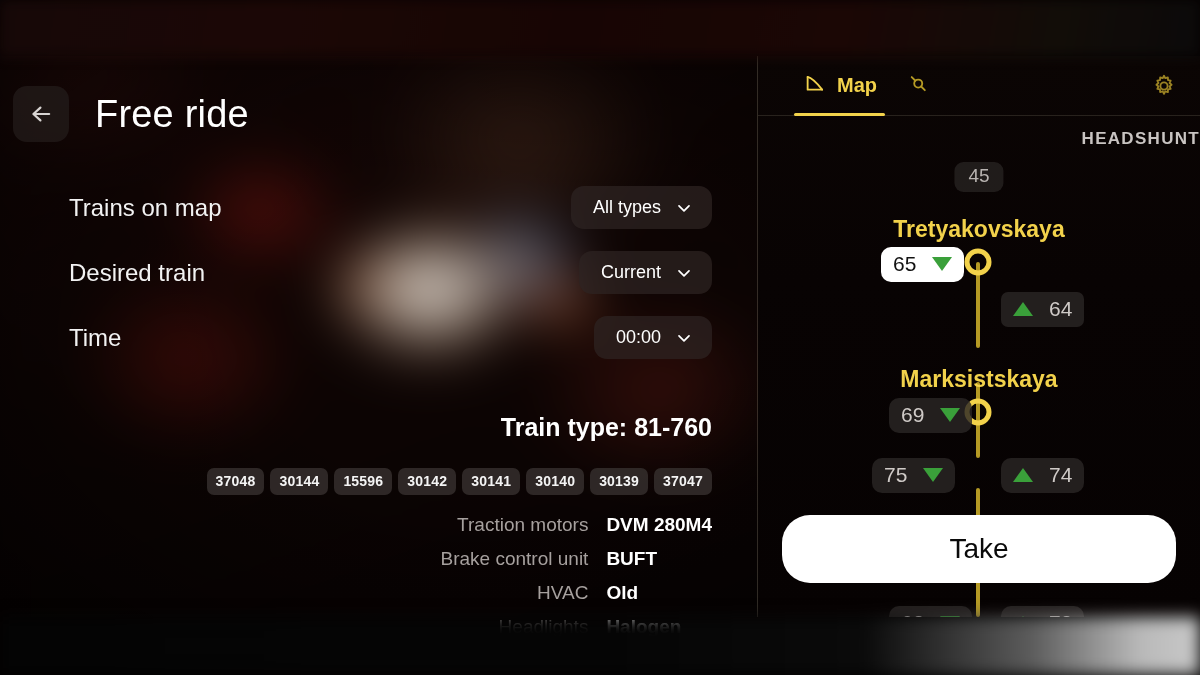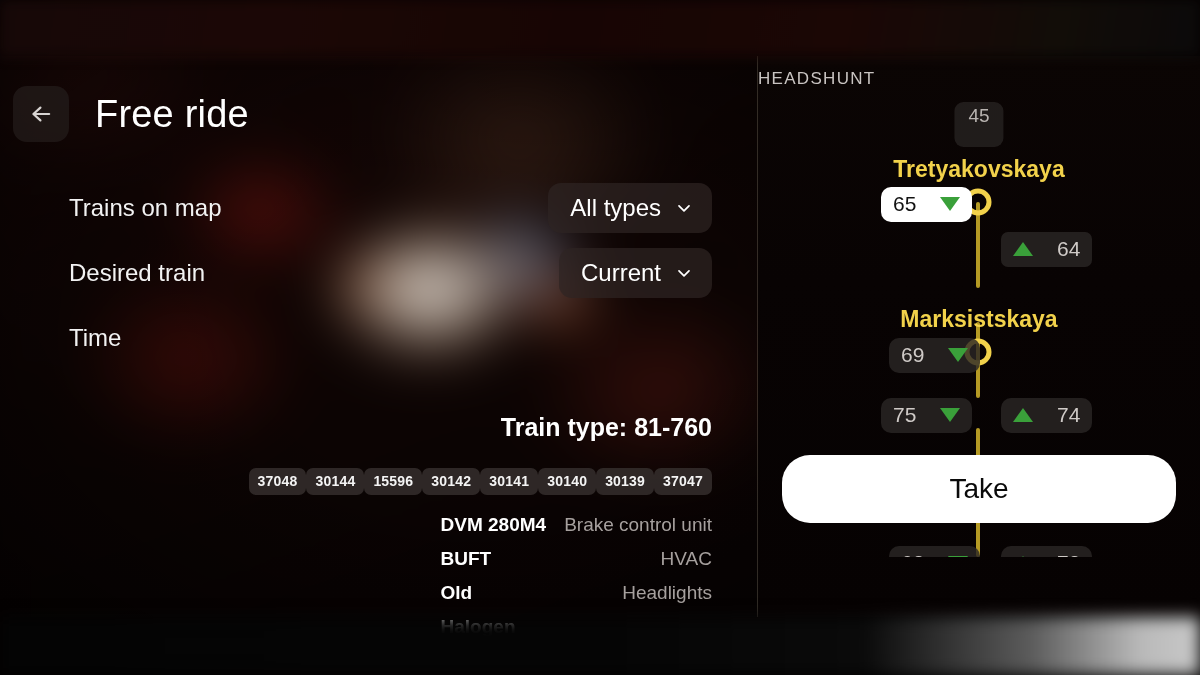--- a/index.html
+++ b/index.html
@@ -103,33 +103,33 @@
     color:#f2f2f2; font-size:24px; font-weight:400; white-space:nowrap;
   }
   .dropdown {
     display:inline-flex; align-items:center; gap:13px;
     background:rgba(46,36,34,0.72);
     border-radius:13px;
     padding:11px 18px 11px 22px;
     cursor:pointer;
   }
   .dropdown .dd-value {
-    color:#ffffff; font-size:24px; font-weight:400; white-space:nowrap;
+    color:#ffffff; font-size:18px; font-weight:400; white-space:nowrap;
   }
   .chev { display:block; }
 
   .train-type {
     position:absolute; top:357px; right:45px;
     color:#ffffff; font-size:25px; font-weight:700;
     white-space:nowrap;
   }
 
   .car-list {
     position:absolute; top:412px; right:45px;
-    display:flex; gap:0;
+    display:flex; gap:6px;
   }
   .car-chip {
     background:rgba(55,49,47,0.80);
     border-radius:7px;
     padding:5px 9px 6px;
     color:#f4f4f4; font-size:14px; font-weight:700;
     letter-spacing:0.2px;
     cursor:pointer;
   }
 
@@ -190,46 +190,46 @@
     position:absolute; left:220px; top:0; width:4px; height:501px;
     transform:translateX(-50%);
   }
   .seg {
     position:absolute; left:0; width:4px;
     background:#b59a24; border-radius:2px;
   }
 
   .headshunt-label {
     position:absolute; top:13px; left:0; width:442px;
-    text-align:left;
-    color:#c9c4c2; font-size:17px; font-weight:400; letter-spacing:1.3px;
+    text-align:right;
+    color:#c9c4c2; font-size:17px; font-weight:700; letter-spacing:1.3px;
   }
   .headshunt-badge {
     position:absolute; top:46px; left:50%; transform:translateX(-50%);
     background:rgba(42,38,36,0.72); border-radius:9px;
-    padding:3px 14px 20px;
+    padding:3px 14px 5px;
     color:#b9b4b1; font-size:19px; font-weight:400;
   }
 
   .station-name {
     position:absolute; left:0; width:442px; text-align:center;
     color:#f2d24b; font-size:23px; font-weight:700;
     white-space:nowrap;
   }
 
   .marker {
     position:absolute; left:220px; transform:translate(-50%,-50%);
     width:27px; height:27px; border-radius:50%;
     border:5px solid #f2d24b; background:transparent;
     box-sizing:border-box;
   }
 
   .speed-badge {
     position:absolute;
-    display:inline-flex; align-items:center; gap:24px;
+    display:inline-flex; align-items:center; gap:16px;
     border-radius:10px; padding:5px 12px 6px;
     font-size:21px; font-weight:400;
     white-space:nowrap;
     cursor:pointer;
   }
   .speed-badge.dark { background:rgba(42,38,36,0.82); color:#cfcac7; }
   .speed-badge.light { background:#ffffff; color:#111111; font-weight:400; }
   .tri { width:0; height:0; display:inline-block; }
   .tri.down { border-left:10px solid transparent; border-right:10px solid transparent; border-top:14px solid #3aa03a; }
   .tri.up   { border-left:10px solid transparent; border-right:10px solid transparent; border-bottom:14px solid #3aa03a; }
@@ -294,53 +294,96 @@
             <span>
               <svg class="chev" width="20" height="20" viewBox="0 0 24 24" fill="none" stroke="#ffffff" stroke-width="2.1" stroke-linecap="round" stroke-linejoin="round">
                 <polyline points="6,9.5 12,15.5 18,9.5"></polyline>
               </svg>
             </span>
           </span>
         </div>
 
         <div class="form-row">
           <span class="form-label">Time</span>
+          <span class="dropdown">
+            <span class="dd-value">00:00</span>
+            <span>
+              <svg class="chev" width="20" height="20" viewBox="0 0 24 24" fill="none" stroke="#ffffff" stroke-width="2.1" stroke-linecap="round" stroke-linejoin="round">
+                <polyline points="6,9.5 12,15.5 18,9.5"></polyline>
+              </svg>
+            </span>
+          </span>
         </div>
 
       </div>
 
       <div class="train-type">Train type: 81-760</div>
 
       <div class="car-list">
         <span class="car-chip">37048</span>
         <span class="car-chip">30144</span>
         <span class="car-chip">15596</span>
         <span class="car-chip">30142</span>
         <span class="car-chip">30141</span>
         <span class="car-chip">30140</span>
         <span class="car-chip">30139</span>
         <span class="car-chip">37047</span>
       </div>
 
       <div class="spec-table">
+        <div class="spec-key">Traction motors</div>
         <div class="spec-val">DVM 280M4</div>
         <div class="spec-key">Brake control unit</div>
         <div class="spec-val">BUFT</div>
         <div class="spec-key">HVAC</div>
         <div class="spec-val">Old</div>
         <div class="spec-key">Headlights</div>
         <div class="spec-val">Halogen</div>
       </div>
 
     </div>
 
     <div class="divider"></div>
 
     <div class="right-panel">
 
+      <div class="tabbar">
+
+        <div class="tab active">
+          <span>
+            <svg width="26" height="26" viewBox="0 0 24 24" fill="none" stroke="#f2d24b" stroke-width="1.7" stroke-linecap="round" stroke-linejoin="round">
+              <path d="M5.2 5.5 L5.2 17.2 L18.6 17.2"></path>
+              <path d="M5.2 5.5 C9.5 6.4 13.2 10.4 18.6 17.2"></path>
+            </svg>
+          </span>
+          <span class="tab-label">Map</span>
+        </div>
+
+        <div class="tab">
+          <span>
+            <svg width="26" height="26" viewBox="0 0 24 24" fill="none" stroke="#b59a24" stroke-width="1.7" stroke-linecap="round" stroke-linejoin="round">
+              <circle cx="12.2" cy="11.6" r="3.7"></circle>
+              <line x1="6.2" y1="5.6" x2="9.6" y2="9.0"></line>
+              <line x1="14.9" y1="14.3" x2="18.3" y2="17.7"></line>
+            </svg>
+          </span>
+        </div>
+
+        <div class="gear-btn">
+          <span>
+            <svg width="28" height="28" viewBox="0 0 24 24" fill="none" stroke="#9a8223" stroke-width="1.6" stroke-linecap="round" stroke-linejoin="round">
+              <circle cx="12" cy="12" r="3.1"></circle>
+              <path d="M12 3.2 L13.05 5.25 L15.3 4.7 L15.45 7.0 L17.7 7.4 L16.75 9.5 L18.5 10.95
+                       L16.75 12.4 L17.7 14.5 L15.45 14.9 L15.3 17.2 L13.05 16.65 L12 18.7
+                       L10.95 16.65 L8.7 17.2 L8.55 14.9 L6.3 14.5 L7.25 12.4 L5.5 10.95
+                       L7.25 9.5 L6.3 7.4 L8.55 7.0 L8.7 4.7 L10.95 5.25 Z"></path>
+            </svg>
+          </span>
+        </div>
+      </div>
 
       <div class="route">
 
         <div class="route-line">
           <div class="seg" style="top:146px; height:86px;"></div>
           <div class="seg" style="top:266px; height:76px;"></div>
           <div class="seg" style="top:372px; height:129px;"></div>
         </div>
 
         <div class="headshunt-label">HEADSHUNT</div>
@@ -356,21 +399,21 @@
           <span class="tri up"></span>
           <span>64</span>
         </div>
 
         <div class="station-name" style="top:250px;">Marksistskaya</div>
         <div class="marker" style="top:296px;"></div>
         <div class="speed-badge dark" style="top:282px; left:131px;">
           <span>69</span>
           <span class="tri down"></span>
         </div>
-        <div class="speed-badge dark" style="top:342px; left:123px;padding-left:12px;">
+        <div class="speed-badge dark" style="top:342px; left:114px;padding-left:12px;">
           <span>75</span>
           <span class="tri down"></span>
         </div>
         <div class="speed-badge dark" style="top:342px; left:243px;">
           <span class="tri up"></span>
           <span>74</span>
         </div>
 
         <div class="station-name" style="top:400px;">Ploschad Ilyicha</div>
         <div class="speed-badge dark" style="top:490px; left:131px;">

